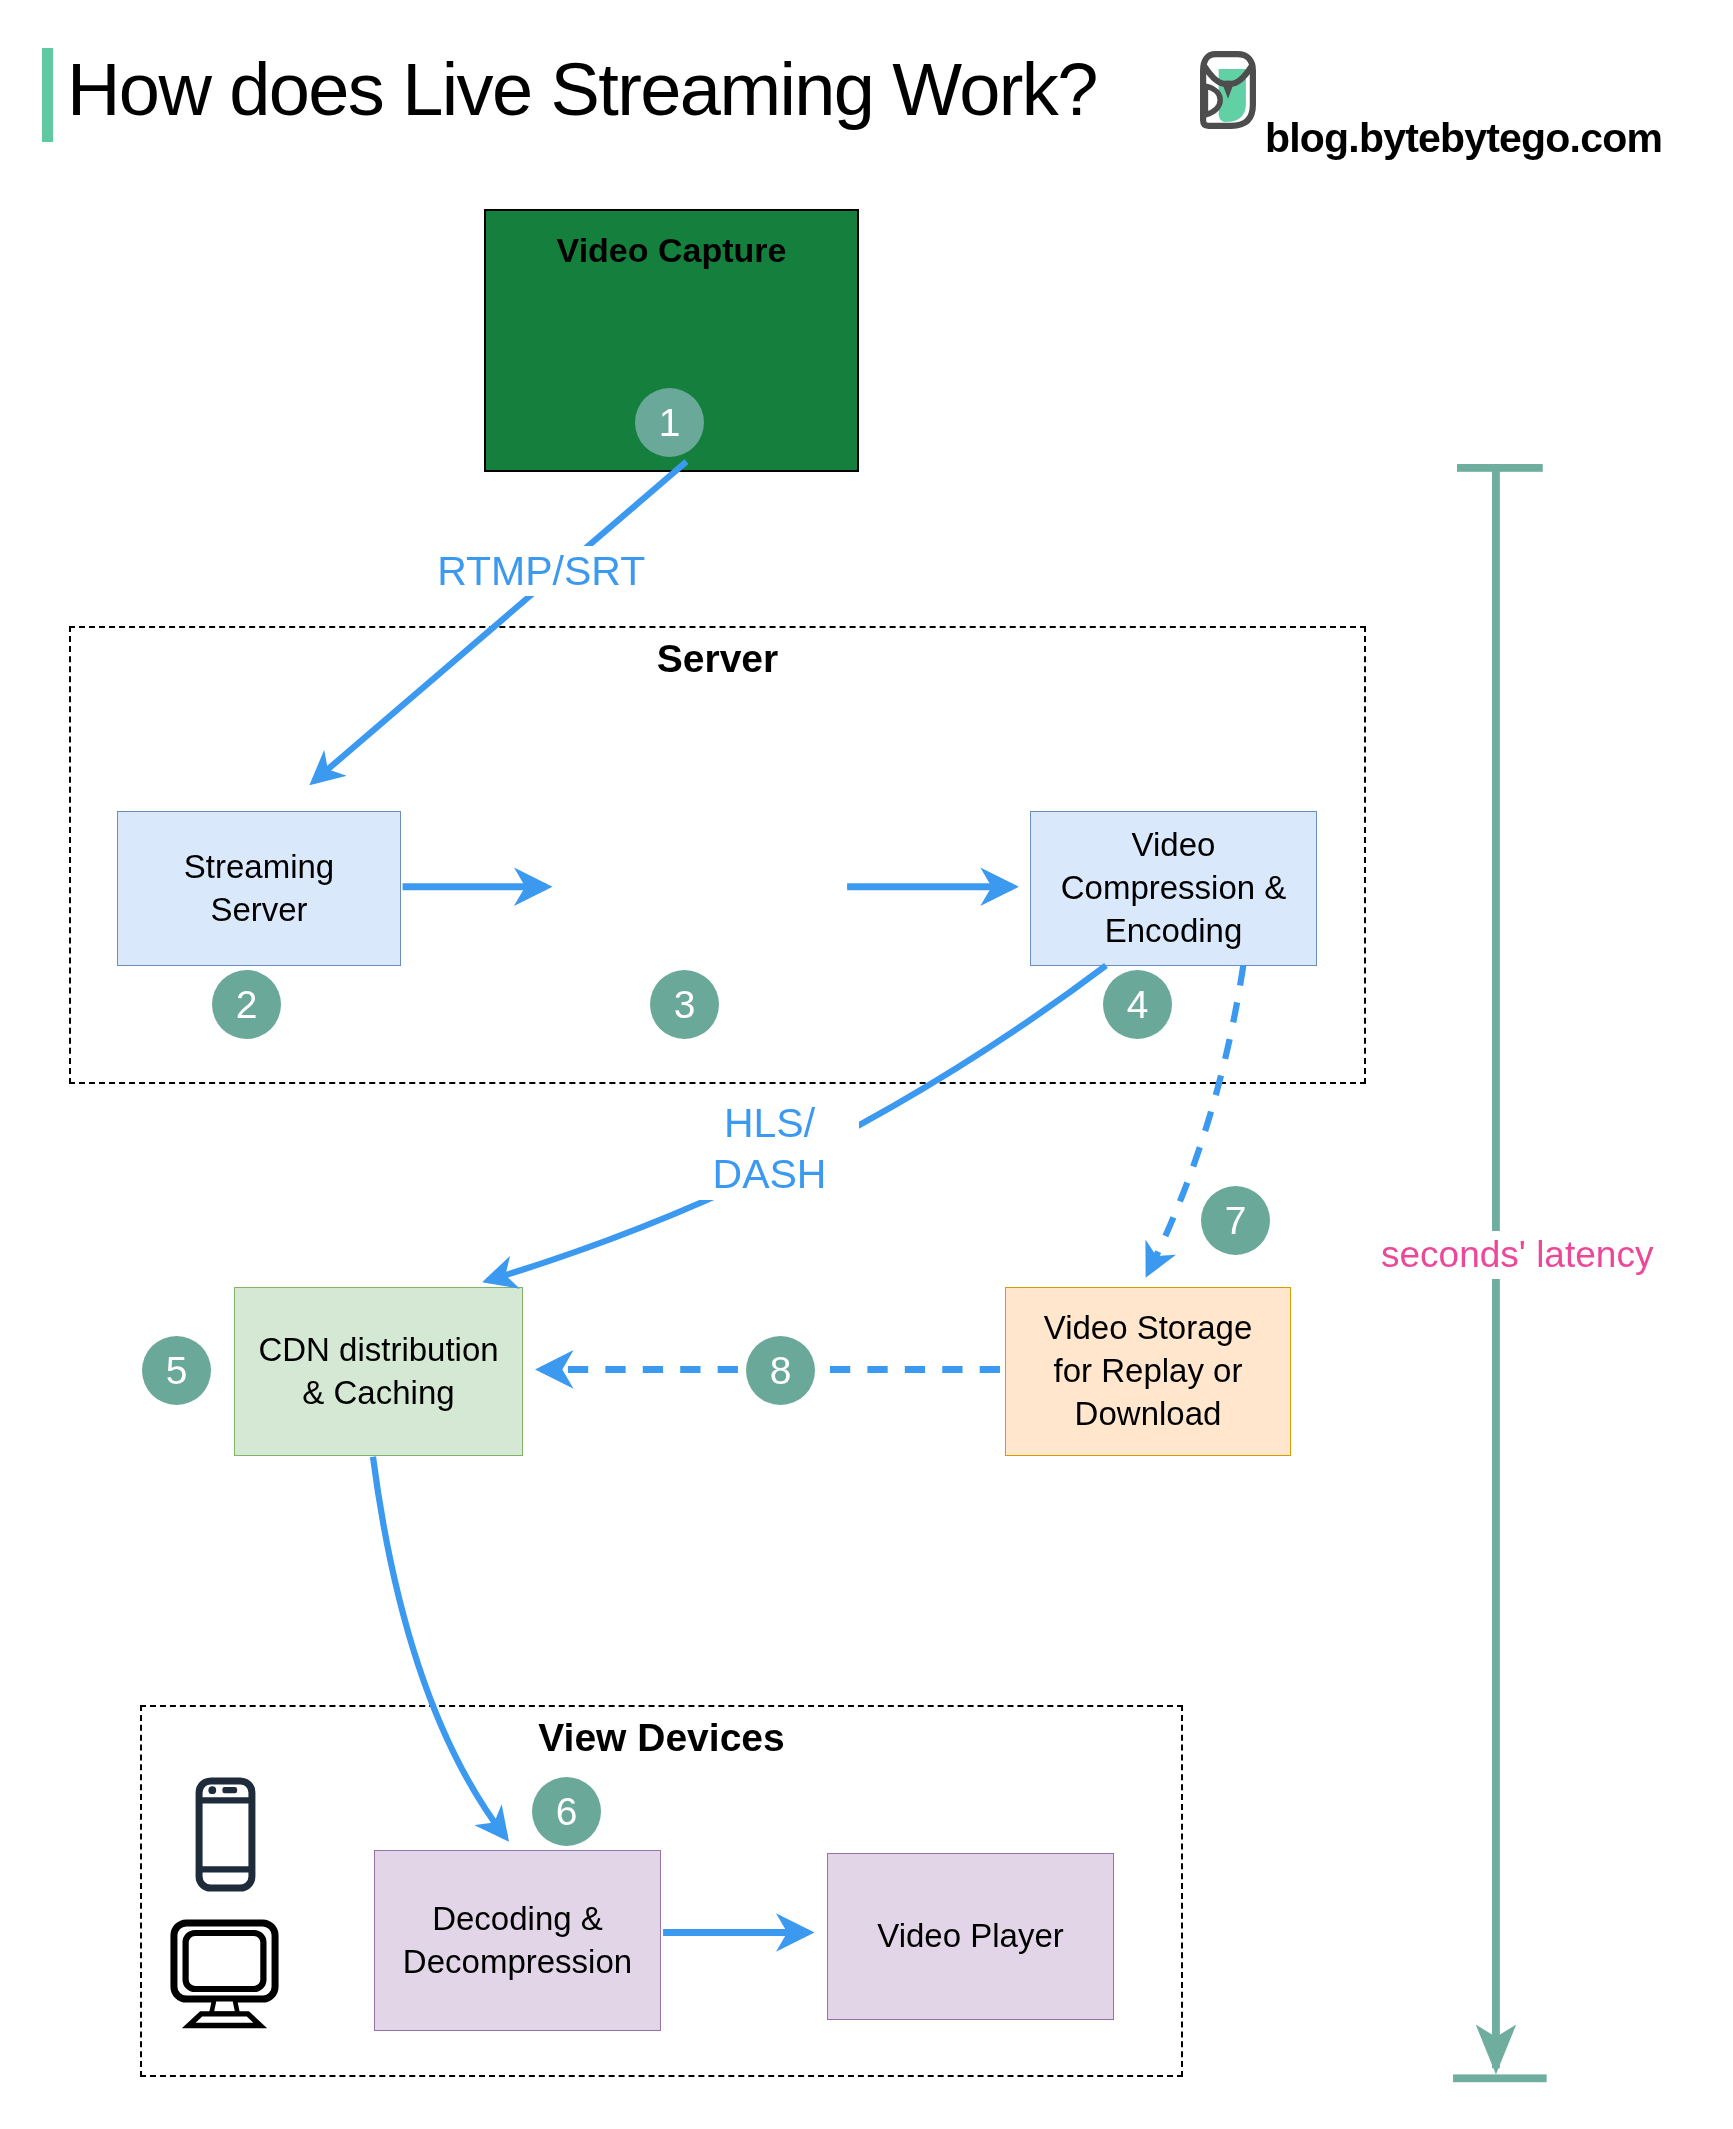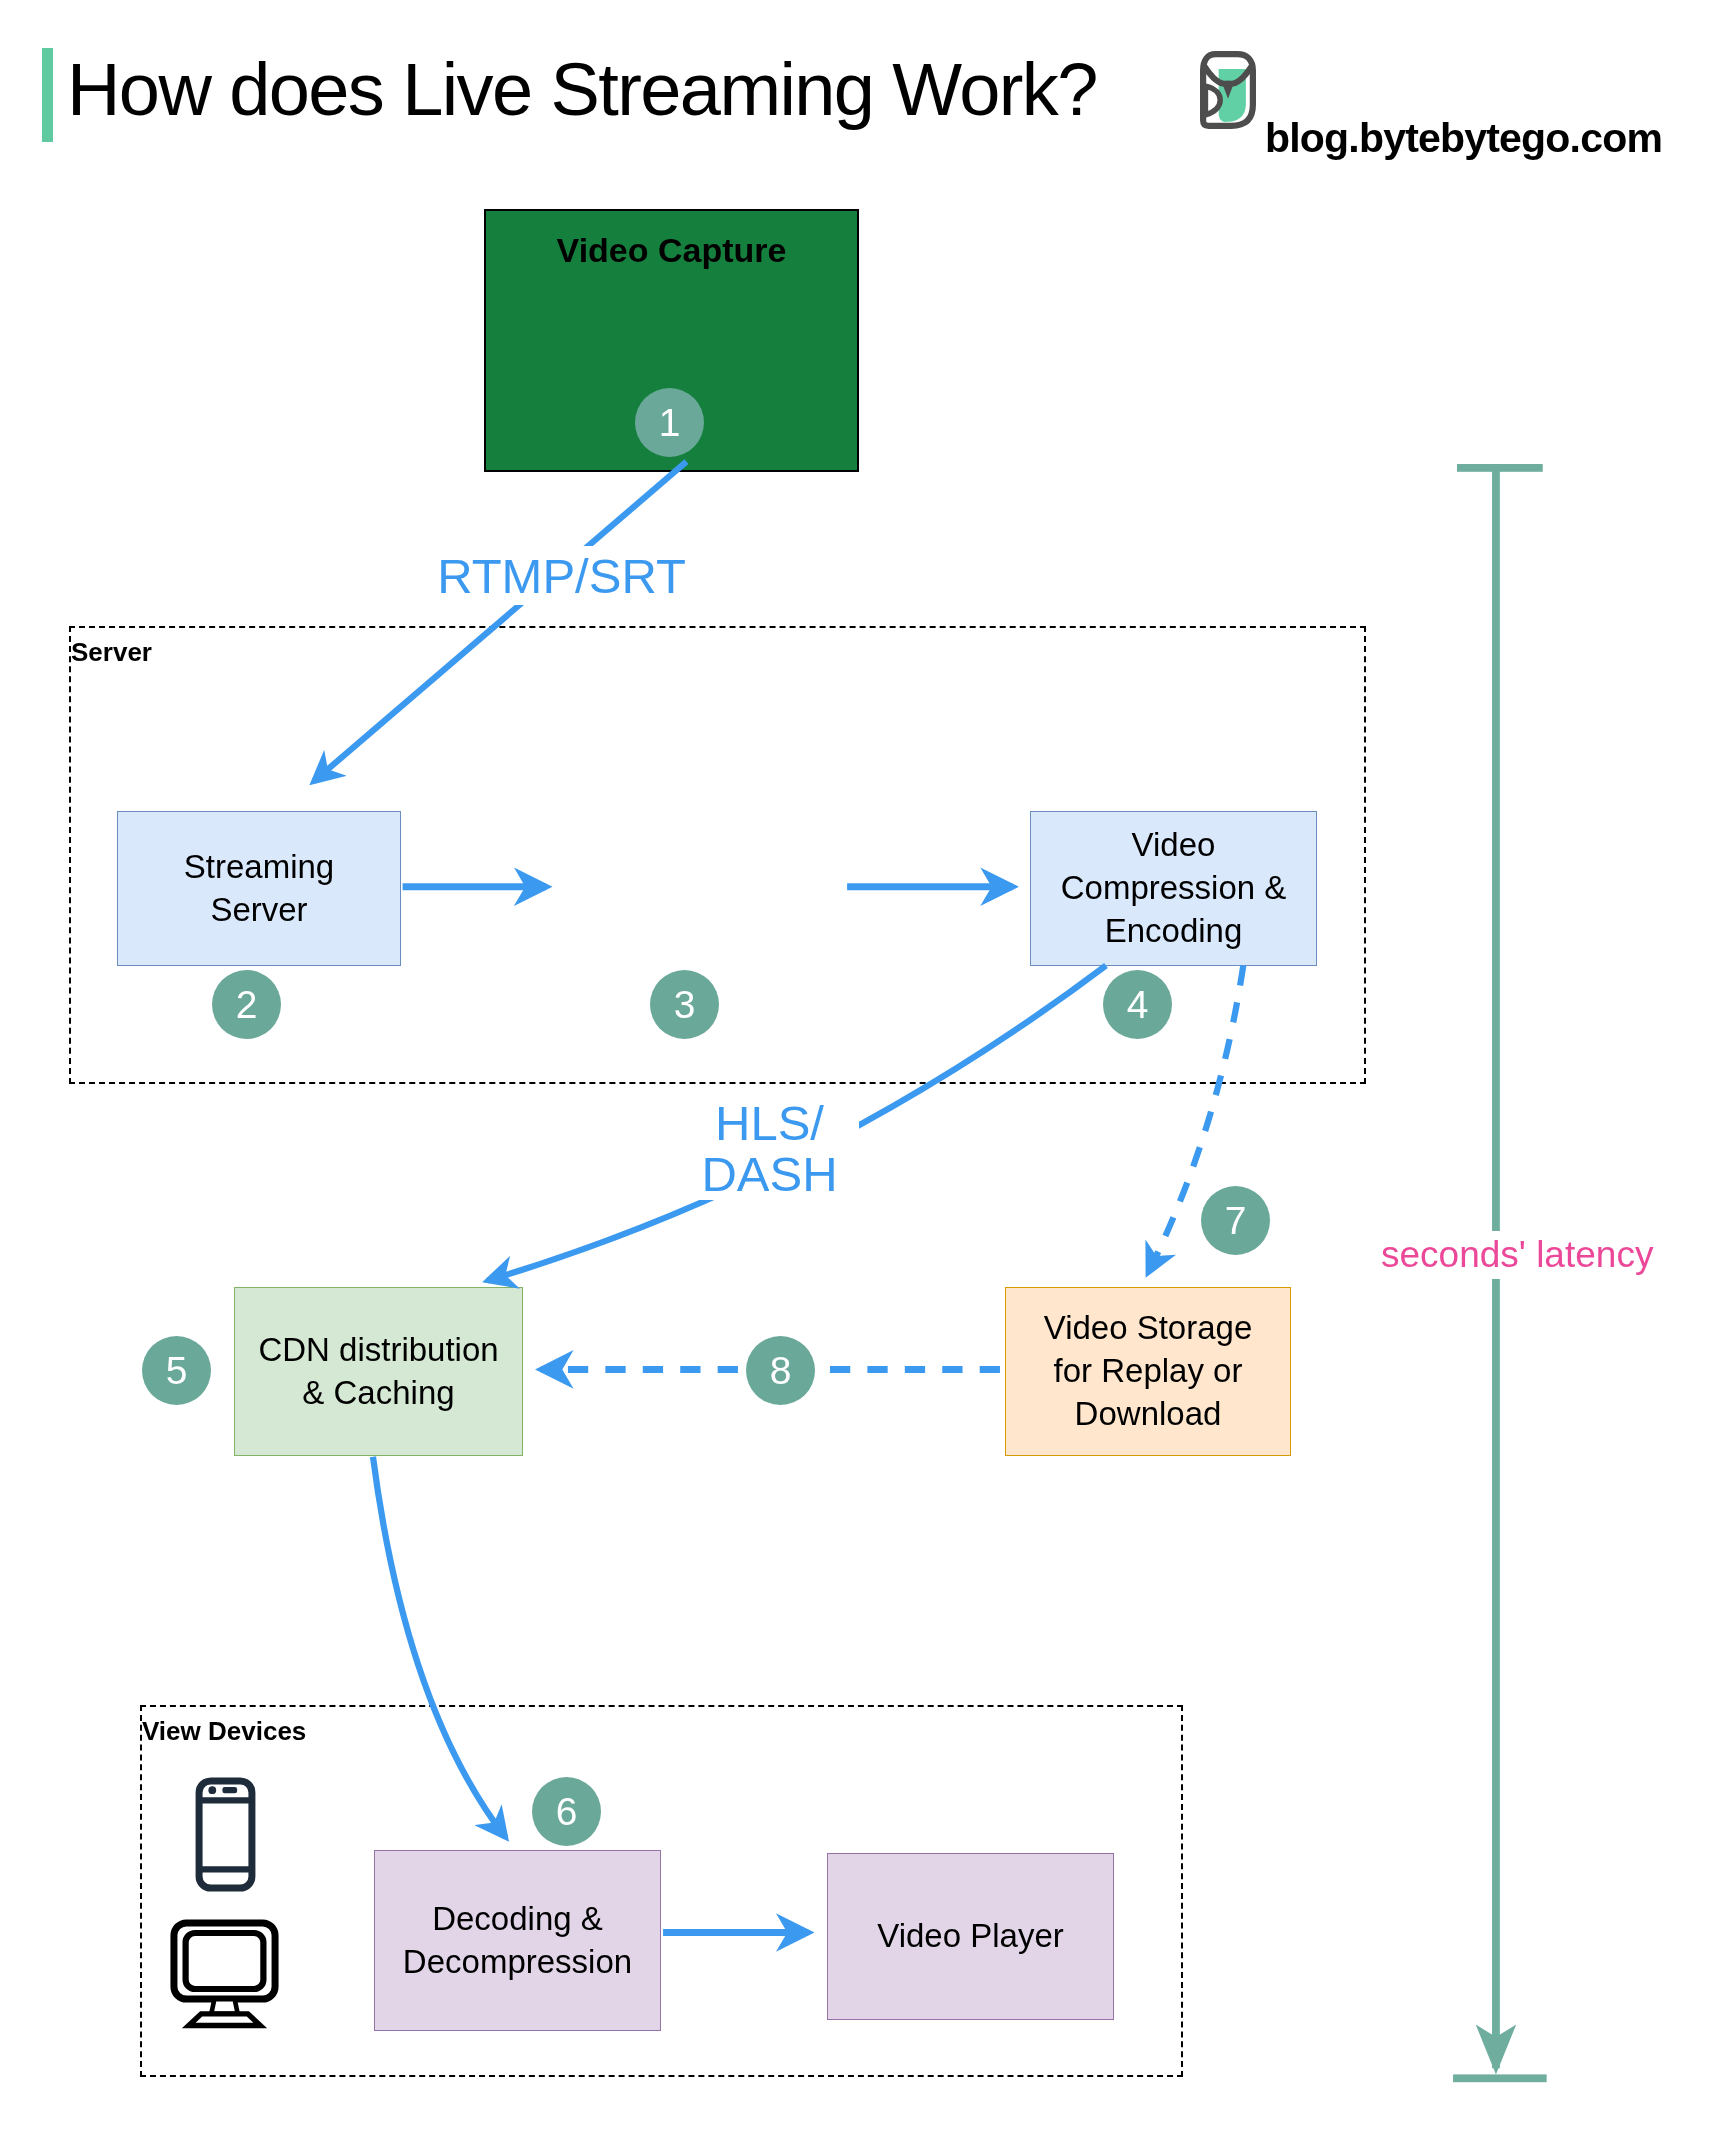--- a/index.html
+++ b/index.html
@@ -10,31 +10,31 @@
   
   .accent-bar{position:absolute;left:42px;top:48px;width:11px;height:94px;background:#5FC99F;}
   .page-title{position:absolute;left:67px;top:47px;font-size:74px;font-weight:500;letter-spacing:-1.6px;white-space:nowrap;}
   .logo{position:absolute;left:1200px;top:50px;width:56px;height:80px;}
   .site-name{position:absolute;left:1265px;top:75px;font-size:41px;font-weight:700;letter-spacing:-0.8px;margin-top:40px;}
 
   
   .node{position:absolute;display:flex;align-items:center;justify-content:center;
         text-align:center;font-size:33px;line-height:1.3;z-index:2;}
   .group-box{position:absolute;border:2.3px dashed #000;z-index:1;}
-  .group-label{position:absolute;width:100%;font-size:26px;font-weight:700;}
+  .group-label{position:absolute;width:100%;text-align:center;font-size:39px;font-weight:700;}
   .solid-box{border:2.3px solid #000;background:#15803d;}
   .blue-box{background:#DAE8FC;border:1.6px solid #6C8EBF;}
   .green-box{background:#D5E8D4;border:1.6px solid #82B366;}
   .orange-box{background:#FFE6CC;border:1.6px solid #D79B00;}
   .purple-box{background:#E1D5E7;border:1.6px solid #9673A6;}
 
   .step-circle{position:absolute;width:69px;height:69px;border-radius:50%;background:#6AA899;
         color:#fff;font-size:39px;display:flex;align-items:center;justify-content:center;z-index:7;}
 
-  .edge-label{position:absolute;color:#3B99F0;font-size:49px;background:#fff;padding:1.6px 6.2px;
+  .edge-label{position:absolute;color:#3B99F0;font-size:41px;background:#fff;padding:1.6px 6.2px;
         text-align:center;z-index:6;white-space:nowrap;}
   .latency-label{position:absolute;color:#ec4899;font-size:37px;background:#fff;padding:3.1px 11px;
         z-index:6;white-space:nowrap;}
 
   #arrow-layer{position:absolute;left:0;top:0;width:1734px;height:2129px;z-index:5;pointer-events:none;}
 
   .vc-title{position:absolute;top:17px;width:100%;text-align:center;font-size:34px;font-weight:700;}
   .icon{position:absolute;}
 </style>
 </head>

